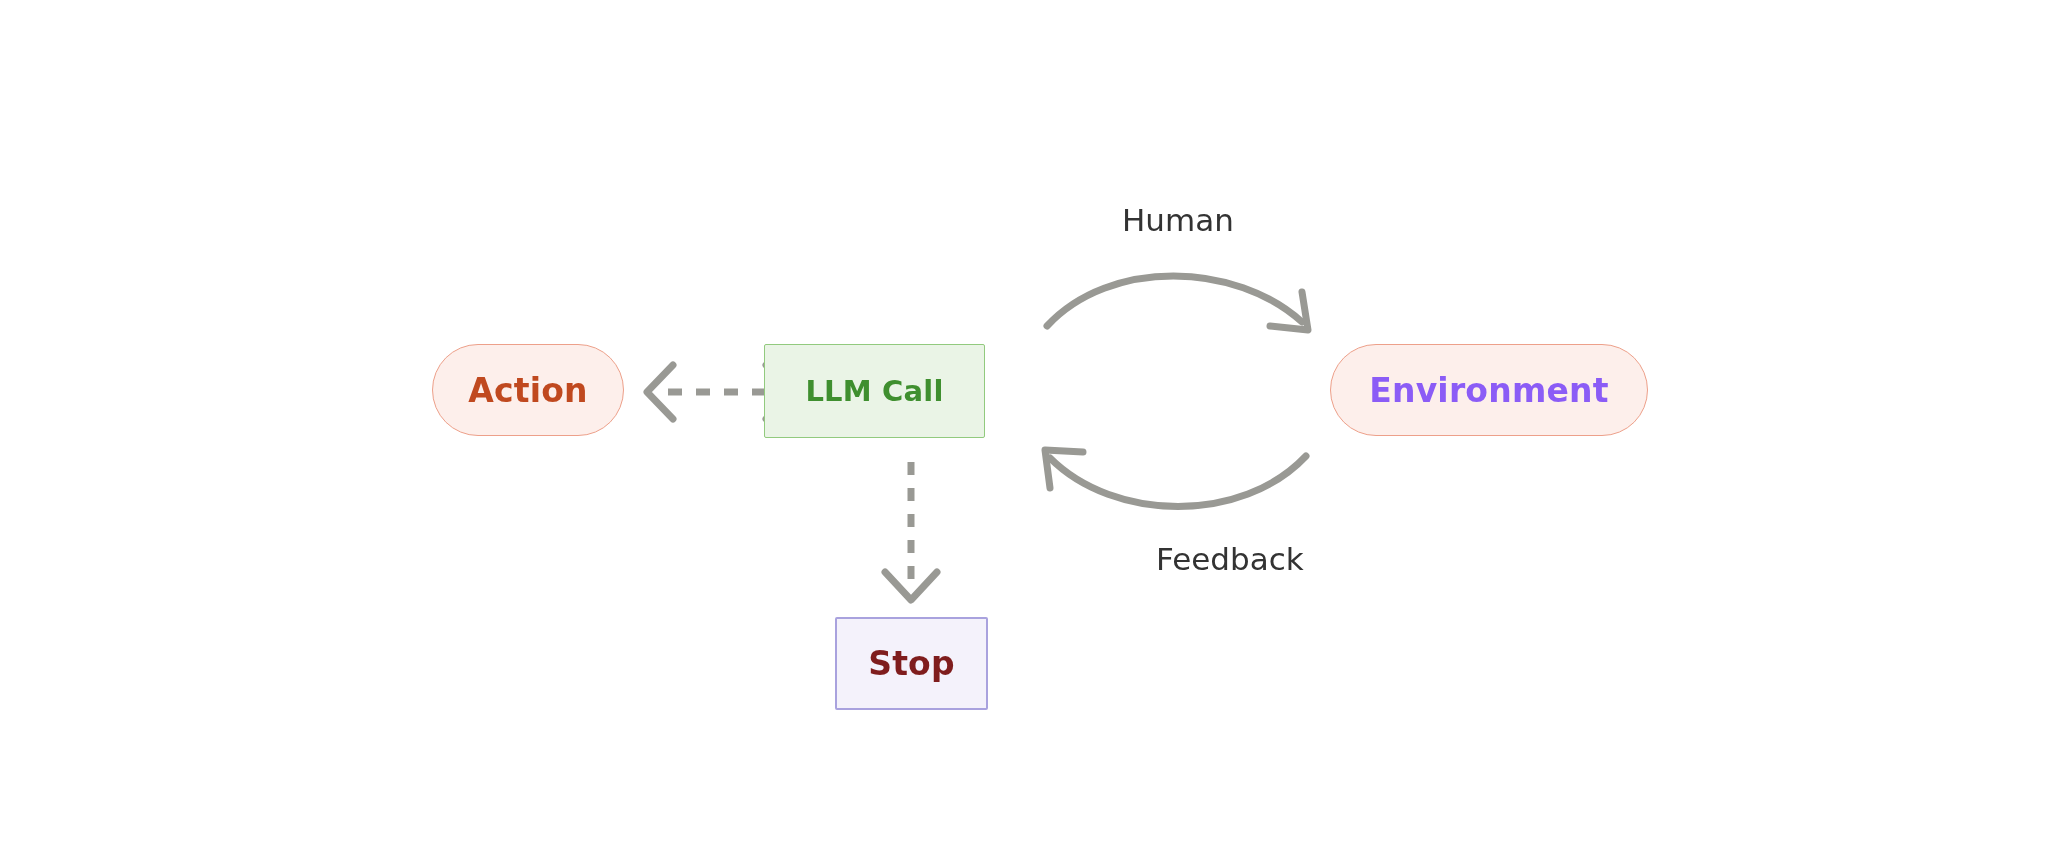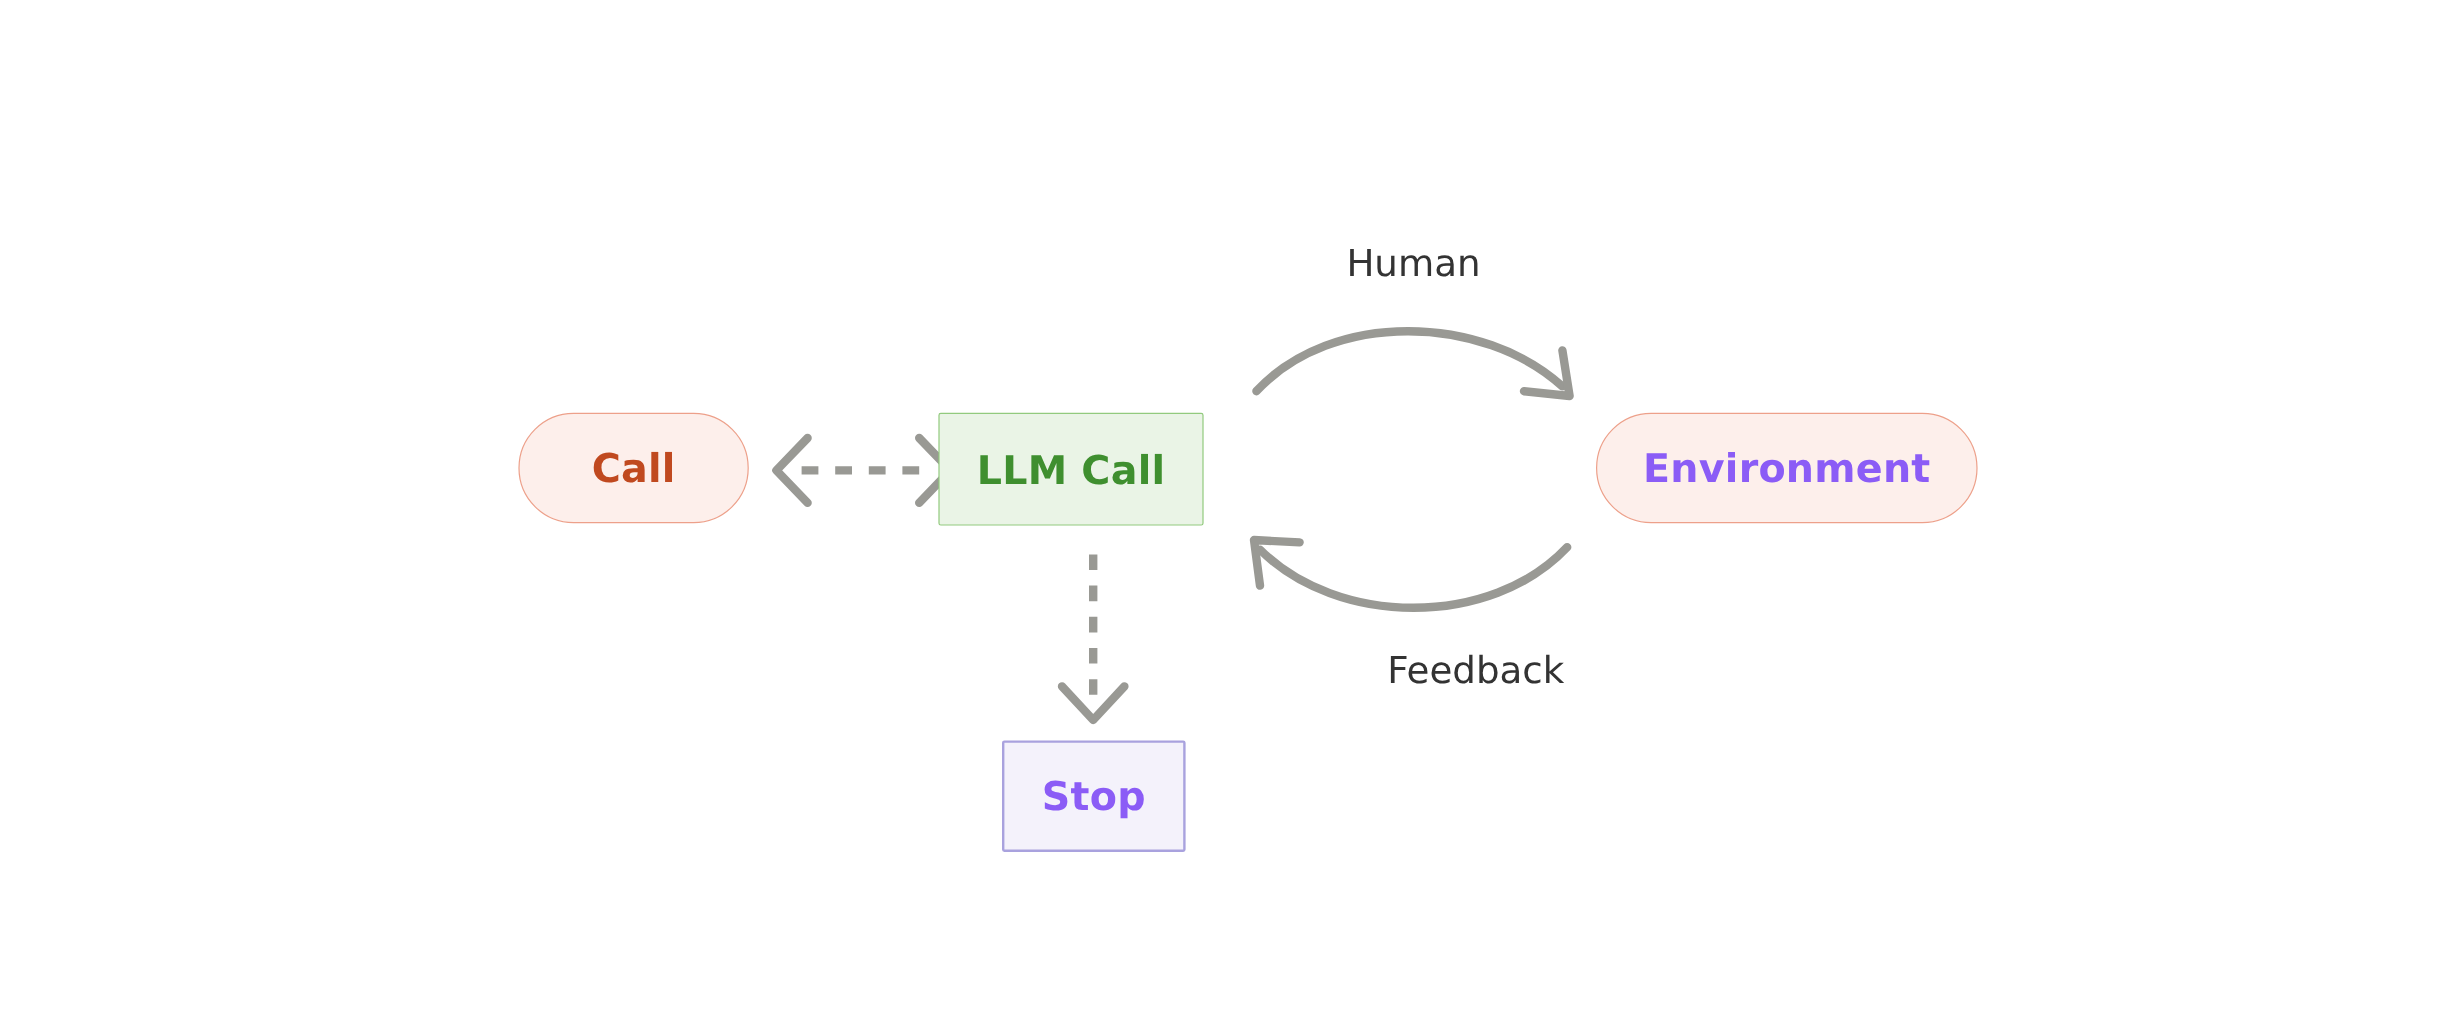--- a/index.html
+++ b/index.html
@@ -45,29 +45,29 @@
     width: 192px;
     height: 92px;
     border-radius: 46px;
     background: #fdefeb;
     border: 1.6px solid #eda08a;
     color: #c0491f;
     font-size: 33px;
   }
 
   .node-llm {
-    left: 782px;
+    left: 764px;
     top: 344px;
     width: 221px;
     height: 94px;
     border-radius: 2px;
     background: #eaf4e6;
     border: 1.6px solid #92ca7e;
     color: #3f8f2f;
-    font-size: 33px;
+    font-size: 29px;
   }
 
   .node-environment {
     left: 1330px;
     top: 344px;
     width: 318px;
     height: 92px;
     border-radius: 46px;
     background: #fdefeb;
     border: 1.6px solid #eda08a;
@@ -76,21 +76,21 @@
   }
 
   .node-stop {
     left: 835px;
     top: 617px;
     width: 153px;
     height: 93px;
     border-radius: 2px;
     background: #f4f2fb;
     border: 2px solid #a9a2de;
-    color: #8b5cf6;
+    color: #7f1d1d;
     font-size: 33px;
   }
 
   
   .edge-label {
     position: absolute;
     color: #333333;
     font-size: 31px;
     font-weight: normal;
     white-space: nowrap;
@@ -134,21 +134,21 @@
     </g>
 
      Stop : dashed vertical --&gt;
     <g>
       <line x1="911" y1="462" x2="911" y2="580" stroke="#999994" stroke-width="7" stroke-linecap="butt" stroke-dasharray="13 13"></line>
       <polyline points="885,572 911,600 937,572" fill="none" stroke="#999994" stroke-width="7" stroke-linecap="round" stroke-linejoin="round"></polyline>
     </g>
   </svg>
 
   <div class="node node-human">
-    <span>Call</span>
+    <span>Action</span>
   </div>
 
   <div class="node node-llm">
     <span>LLM Call</span>
   </div>
 
   <div class="node node-environment">
     <span>Environment</span>
   </div>
 

